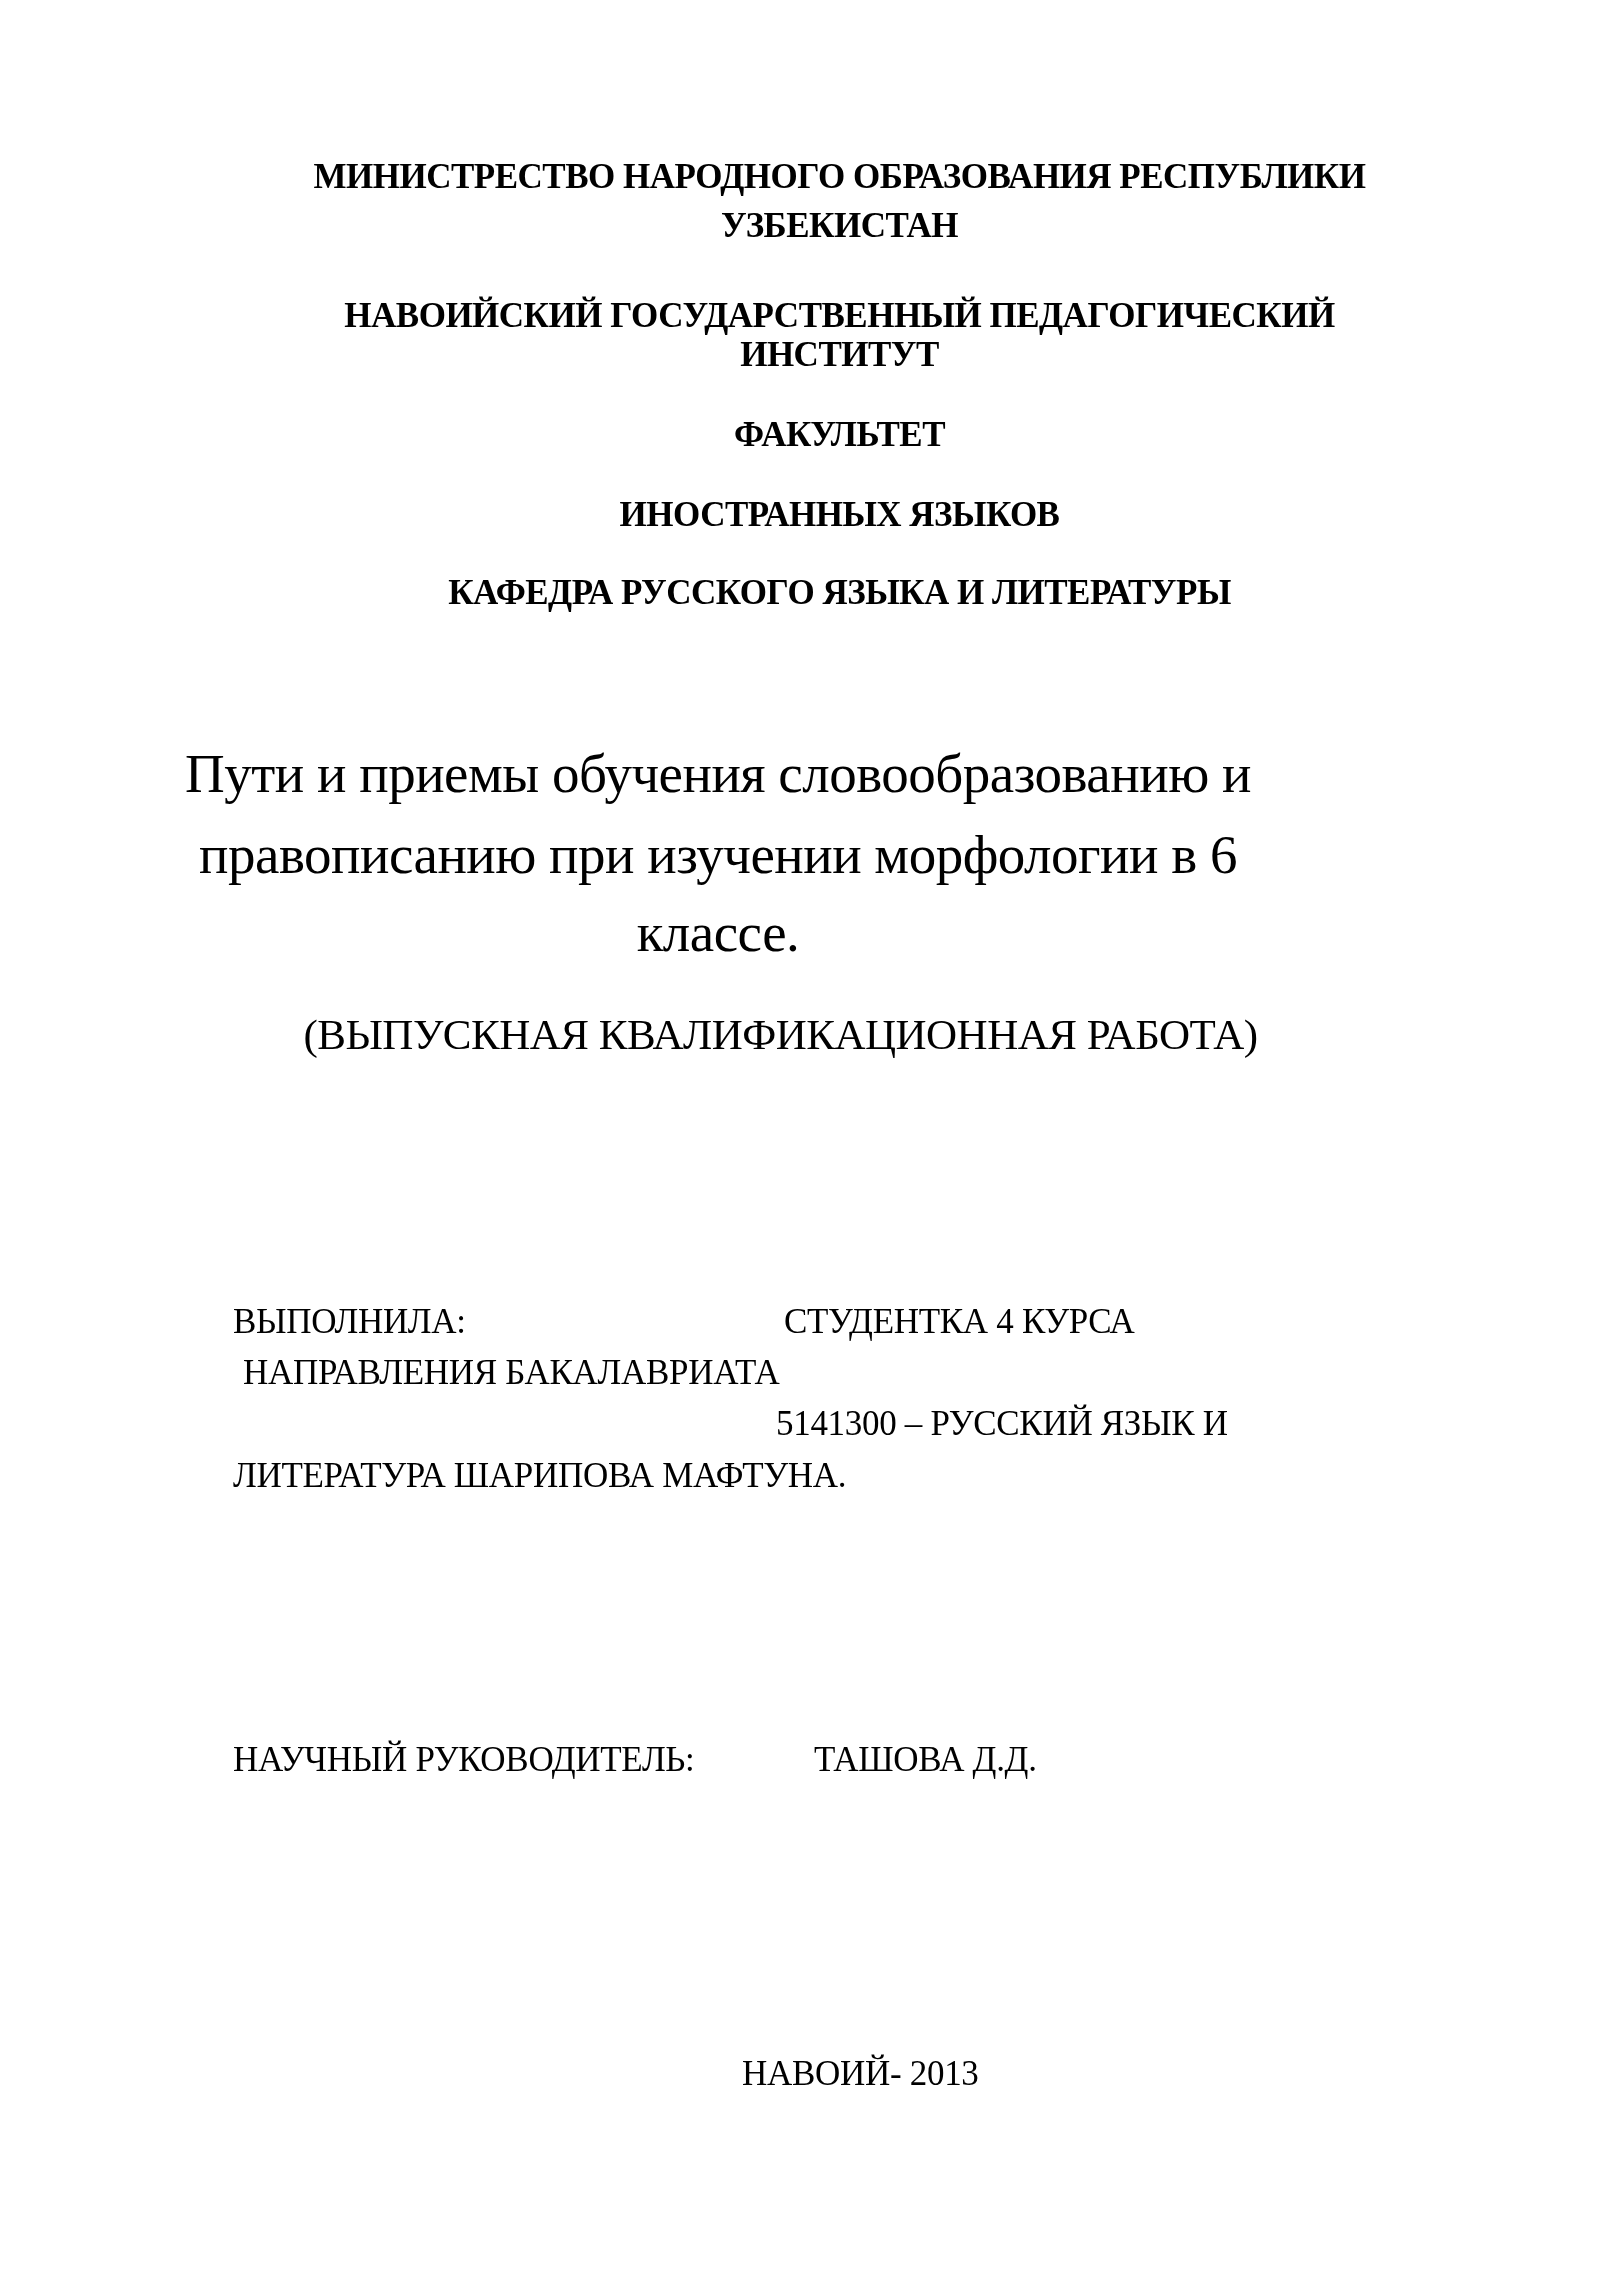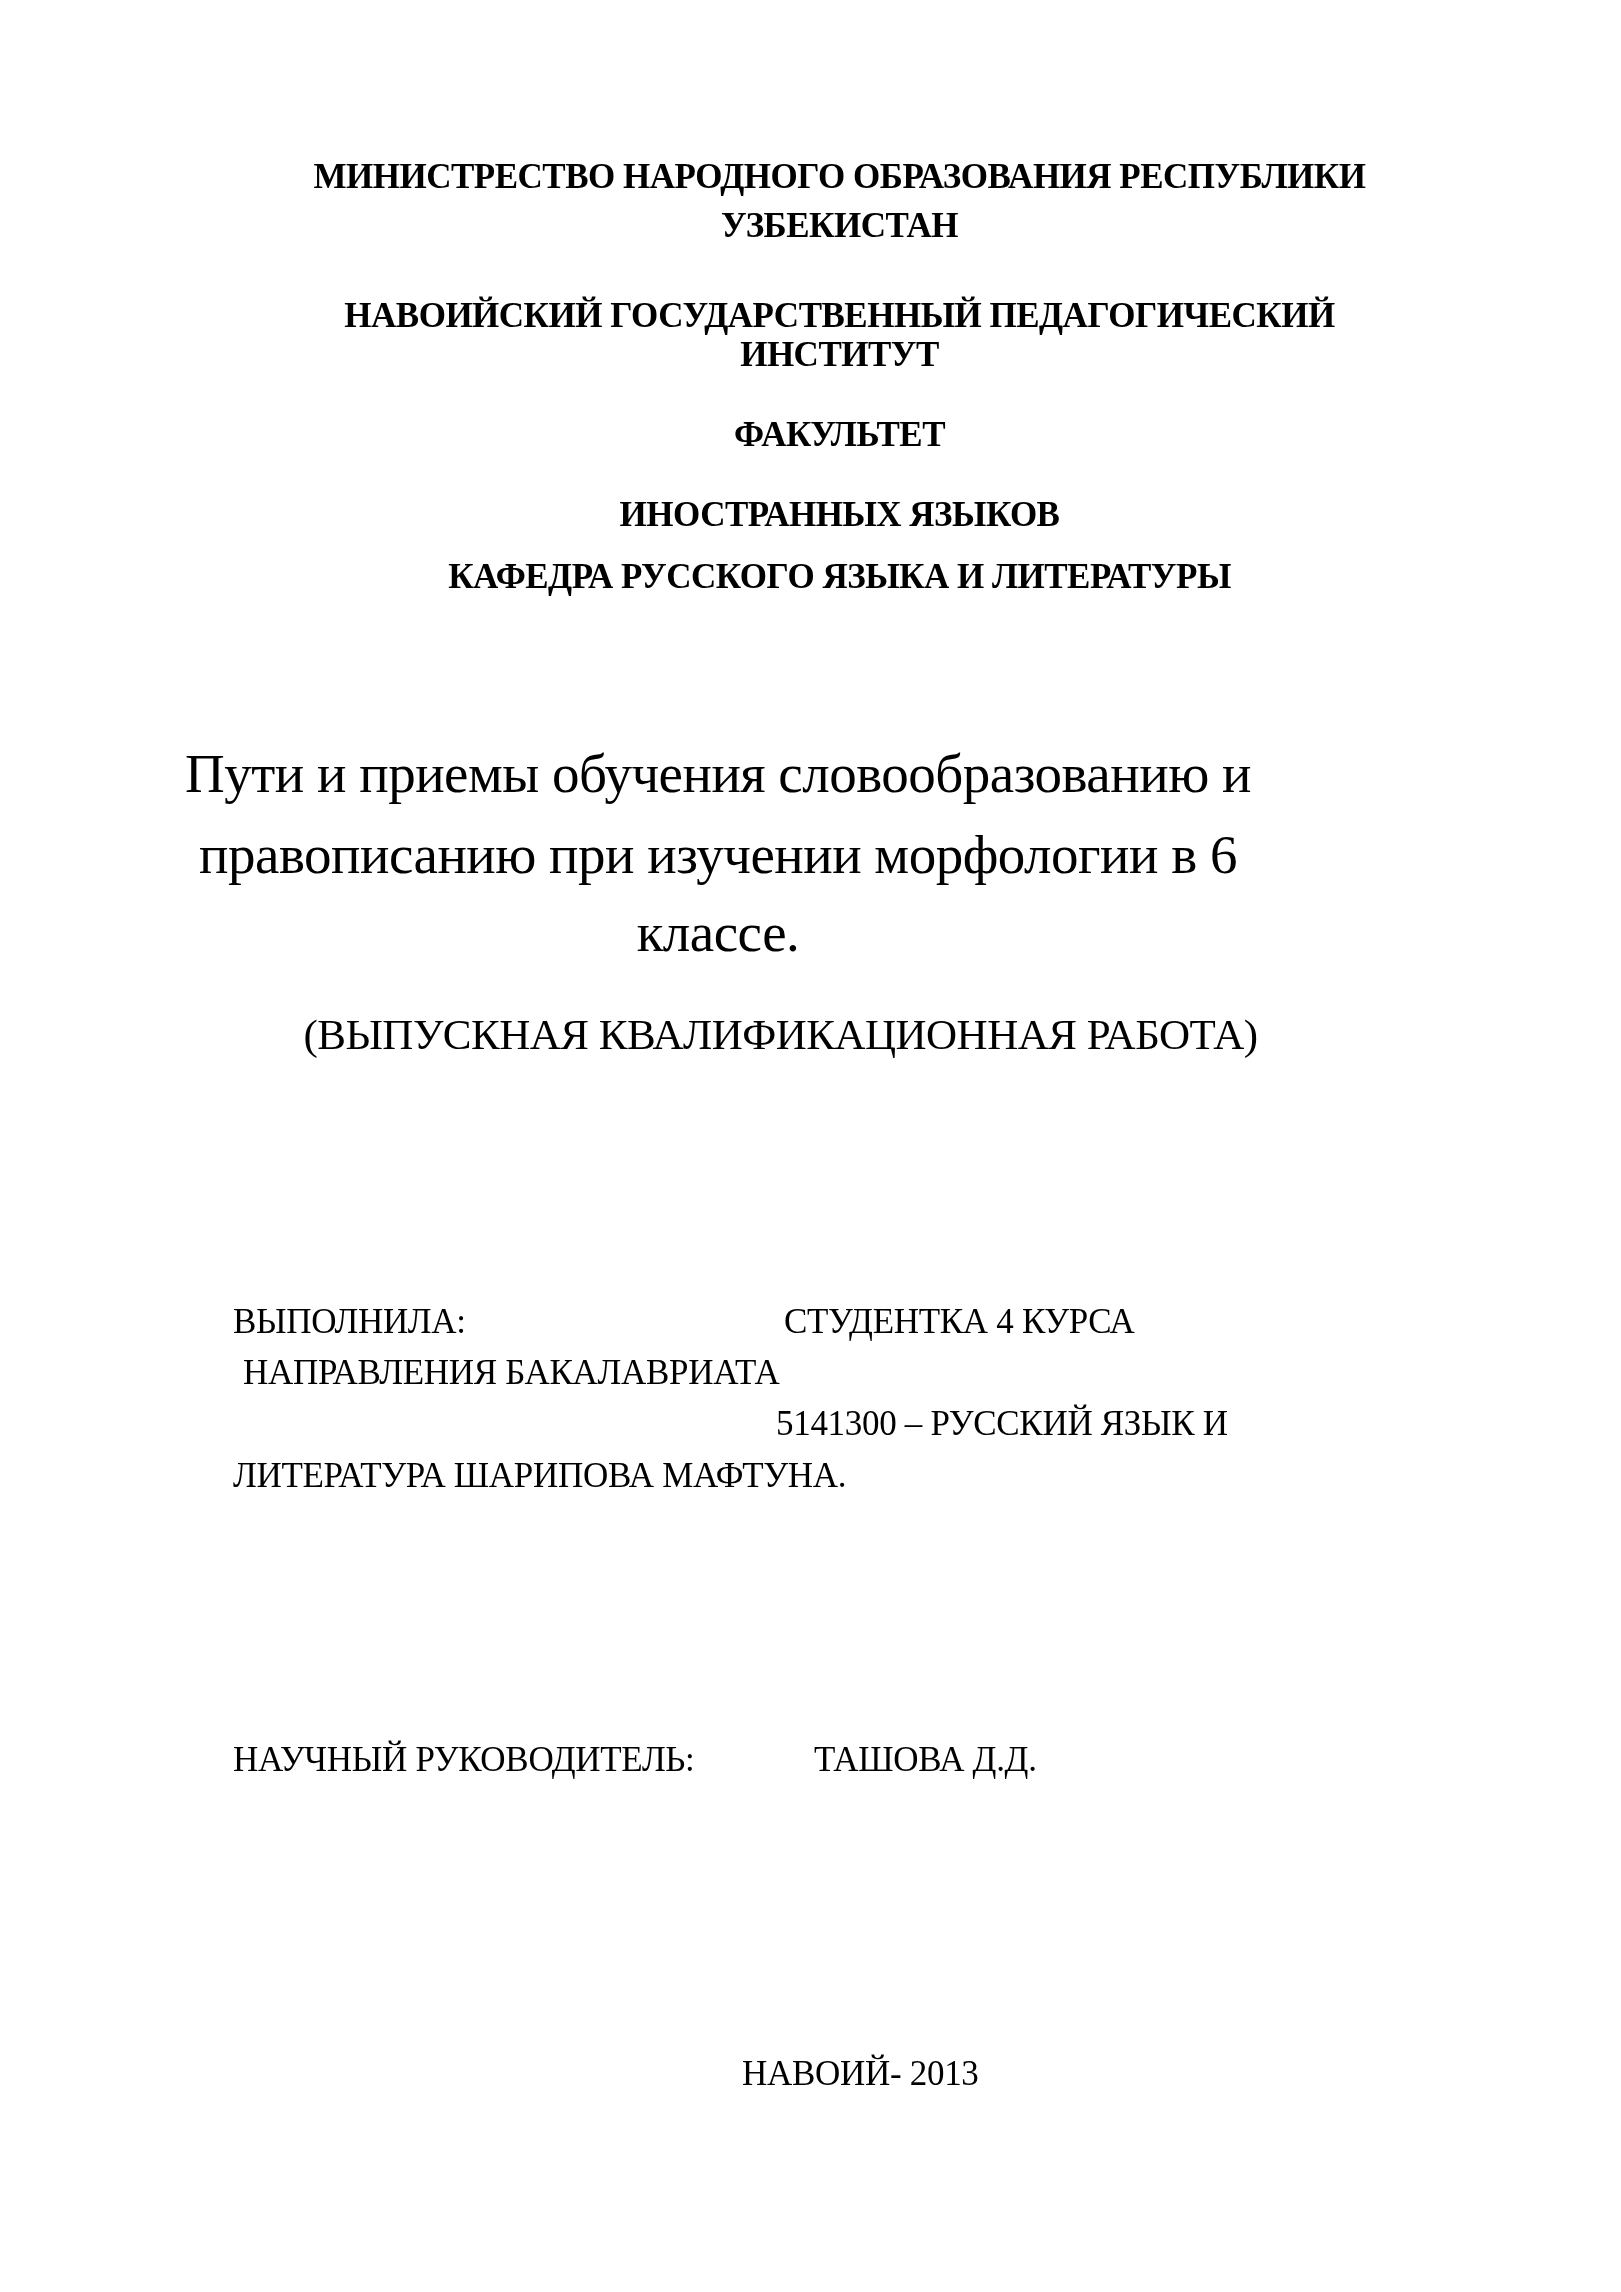--- a/index.html
+++ b/index.html
@@ -21,21 +21,21 @@
 
   <div class="hdr" style="top:152px;">МИНИСТРЕСТВО НАРОДНОГО ОБРАЗОВАНИЯ РЕСПУБЛИКИ</div>
   <div class="hdr" style="top:201px;">УЗБЕКИСТАН</div>
 
   <div class="hdr" style="top:291px;">НАВОИЙСКИЙ ГОСУДАРСТВЕННЫЙ ПЕДАГОГИЧЕСКИЙ</div>
   <div class="hdr" style="top:330px;">ИНСТИТУТ</div>
 
   <div class="hdr" style="top:410px;">ФАКУЛЬТЕТ</div>
   <div class="hdr" style="top:490px;">ИНОСТРАННЫХ ЯЗЫКОВ</div>
 
-  <div class="hdr" style="top:552px;">КАФЕДРА РУССКОГО ЯЗЫКА И ЛИТЕРАТУРЫ</div>
+  <div class="hdr" style="top:568px;">КАФЕДРА РУССКОГО ЯЗЫКА И ЛИТЕРАТУРЫ</div>
 
   <div class="title" style="top:735px;">Пути и приемы обучения словообразованию и</div>
   <div class="title" style="top:816px;">правописанию при изучении морфологии в 6</div>
   <div class="title" style="top:894px;">классе.</div>
 
   <div class="subtitle" style="top:1005px;">(ВЫПУСКНАЯ КВАЛИФИКАЦИОННАЯ РАБОТА)</div>
 
   <div class="info" style="left:233px; top:1297px;">ВЫПОЛНИЛА:</div>
   <div class="info" style="left:784px; top:1297px;">СТУДЕНТКА  4 КУРСА</div>
   <div class="info" style="left:233px; top:1348px;margin-left:10px;">НАПРАВЛЕНИЯ БАКАЛАВРИАТА</div>

